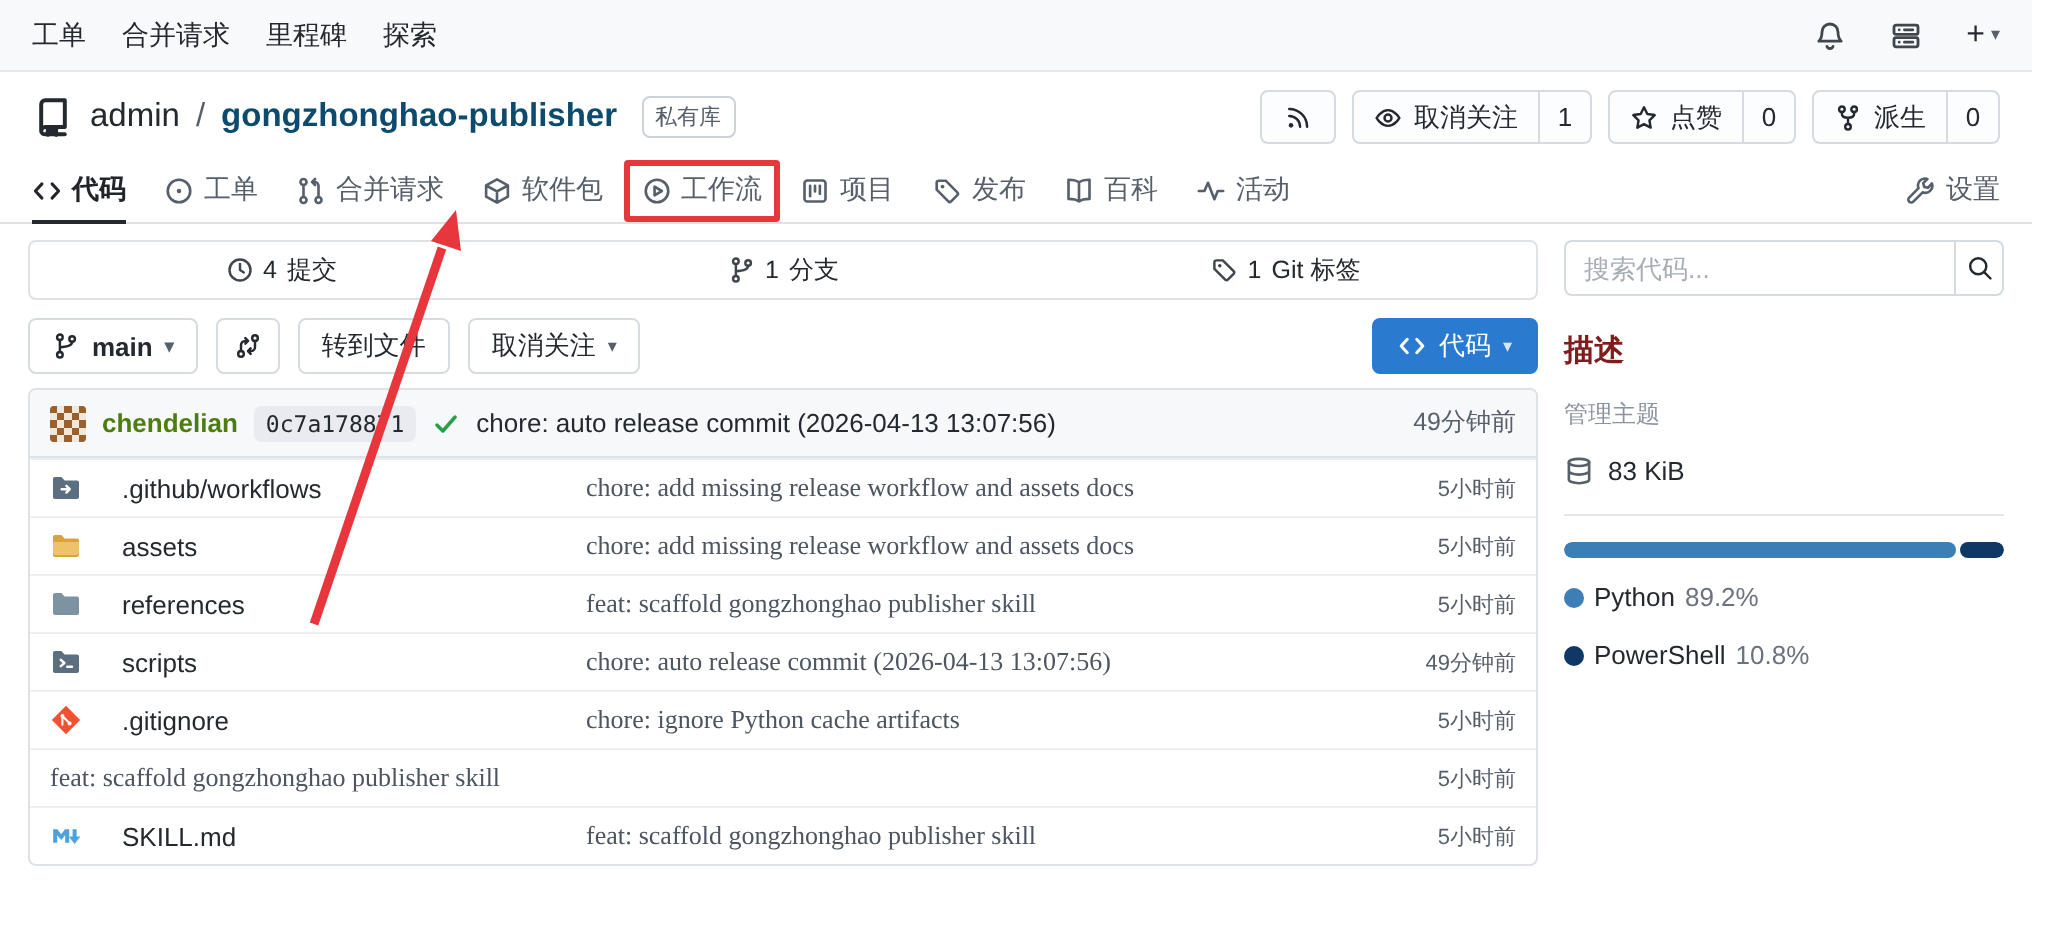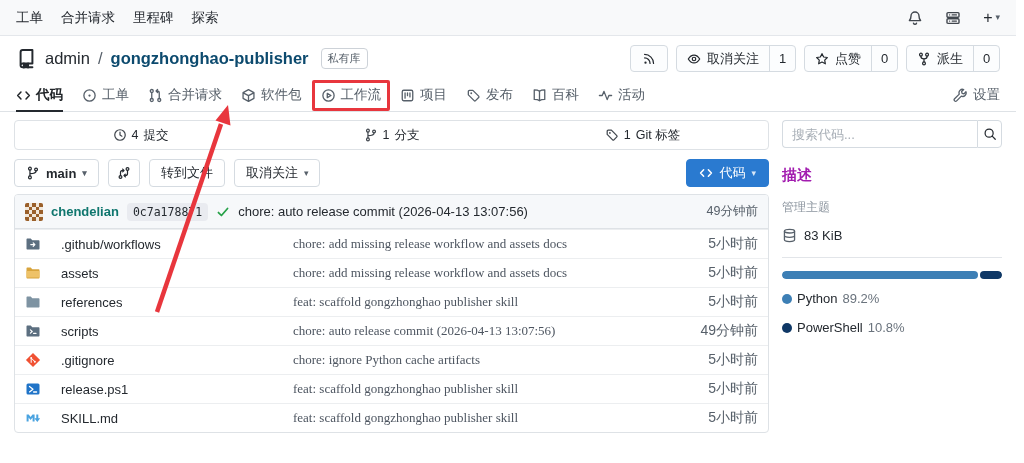--- a/index.html
+++ b/index.html
@@ -66,45 +66,45 @@
   .btn-branch { font-weight:700; }
   .btn-compare { padding:0 8px; }
   .btn-code { margin-left:auto; background:#2a7ad0; border-color:#2a7ad0; color:#fff; padding:0 12px; }
   .btn-code .caret { color:#d8e7f7; }
 
   
   .file-table { margin-top:7px; border:1px solid #dee2e6; border-radius:4px; overflow:hidden; }
   .commit-row { display:flex; align-items:center; gap:8px; height:34px; padding:0 10px;
     background:#f6f8fa; border-bottom:1px solid #dee2e6; }
   .avatar { width:18px; height:18px; border-radius:2px; overflow:hidden; flex:none; }
-  .commit-author { font-weight:700; font-size:13px; color:#0f766e; }
+  .commit-author { font-weight:700; font-size:13px; color:#4d7c0f; }
   .commit-hash { font-family:"DejaVu Sans Mono", monospace; font-size:11.5px; background:#e9ebf0;
     border-radius:4px; padding:2px 6px; color:#24292f; cursor:pointer; }
   .commit-msg { flex:1; min-width:0; font-size:13px; color:#24292f; white-space:nowrap;
     overflow:hidden; text-overflow:ellipsis; cursor:pointer; }
   .commit-time { font-size:12.5px; color:#57606a; flex:none; }
   .file-row { display:flex; align-items:center; height:29px; padding:0 10px; border-top:1px solid #eceef0; }
   .file-row:first-of-type { border-top:none; }
   .fcell-name { width:268px; flex:none; display:flex; align-items:center; gap:20px; }
   .fname { font-size:13px; color:#24292f; text-decoration:none; cursor:pointer;
     white-space:nowrap; overflow:hidden; text-overflow:ellipsis; }
   .fmsg { flex:1; min-width:0; font-size:13px; color:#4d5560; white-space:nowrap;
     overflow:hidden; text-overflow:ellipsis; cursor:pointer;font-family:Liberation Serif, serif; }
-  .ftime { width:90px; flex:none; text-align:right; font-size:14px; color:#57606a; }
+  .ftime { width:90px; flex:none; text-align:right; font-size:11px; color:#57606a; }
   .ficon { width:16px; height:16px; flex:none; }
 
   
   .search-row { margin-top:8px; display:flex; }
   .search-input { flex:1; height:28px; border:1px solid #d5dbe1; border-right:none;
     border-radius:4px 0 0 4px; padding:0 9px; font-size:13px; color:#404040; outline:none;
     font-family:"Liberation Sans", sans-serif; }
   .search-input::placeholder { color:#a6adb5; }
   .search-btn { width:30px; height:28px; border:1px solid #d5dbe1; border-radius:0 4px 4px 0;
     background:#fff; display:flex; align-items:center; justify-content:center; cursor:pointer; color:#24292f; }
-  .sb-heading { margin-top:18px; font-size:15px; font-weight:700; color:#a21caf; }
+  .sb-heading { margin-top:18px; font-size:15px; font-weight:700; color:#7f1d1d; }
   .sb-desc { margin-top:8px; font-size:13.5px; color:#373e47; }
   .sb-topics { margin-top:14px; font-size:12px; color:#8b949e; cursor:pointer; }
   .sb-size { margin-top:12px; display:flex; align-items:center; gap:7px; font-size:13px; color:#24292f; }
   .sb-size .sic { color:#57606a; }
   .sb-divider { border:none; border-top:1px solid #e2e5e9; margin:14px 0 0; }
   .lang-bar { margin-top:13px; display:flex; height:8px; border-radius:5px; overflow:hidden; gap:2px; }
   .lang-seg { height:100%; border-radius:5px; }
   .lang-legend { margin-top:12px; display:flex; align-items:center; gap:14px; flex-wrap:wrap; }
   .legend-item { display:flex; align-items:center; gap:5px; font-size:13px; cursor:pointer; }
   .legend-dot { width:10px; height:10px; border-radius:50%; flex:none; }
@@ -424,27 +424,20 @@
                   <path d="M6.8 6.6l2.4 2.4 M6.2 7v3.4" fill="none" stroke-linecap="round"></path>
                 </g>
               </svg>
             <a class="fname">.gitignore</a>
           </span>
           <span class="fmsg">chore: ignore Python cache artifacts</span>
           <span class="ftime">5小时前</span>
         </div>
 
         <div class="file-row">
-          <span class="fcell-name">
-            <svg class="ficon" viewBox="0 0 16 16">
-                <rect x="1.5" y="2.5" width="13" height="11" rx="1.5" fill="#2074c8"></rect>
-                <path d="M4.5 5.5 8 8.2 4.5 10.9 M8.6 11h3" stroke="#fff" fill="none" stroke-width="1.3" stroke-linecap="round" stroke-linejoin="round"></path>
-              </svg>
-            <a class="fname">release.ps1</a>
-          </span>
           <span class="fmsg">feat: scaffold gongzhonghao publisher skill</span>
           <span class="ftime">5小时前</span>
         </div>
 
         <div class="file-row">
           <span class="fcell-name">
             <svg class="ficon" viewBox="0 0 16 16">
                 <g fill="#4aa3e0">
                   <path d="M1.6 4.6h2.1l1.9 2.5 1.9-2.5h2.1v6.8h-2V7.6L5.6 10 3.6 7.6v3.8h-2Z"></path>
                   <path d="M11.3 4.6h2v3.6h1.9L12.3 12 9.4 8.2h1.9Z"></path>

